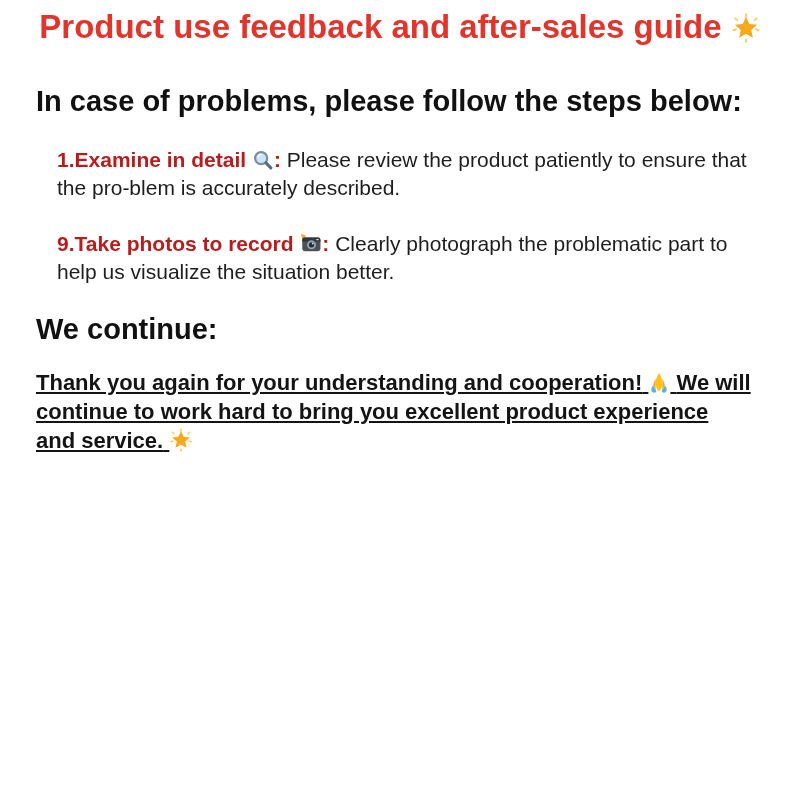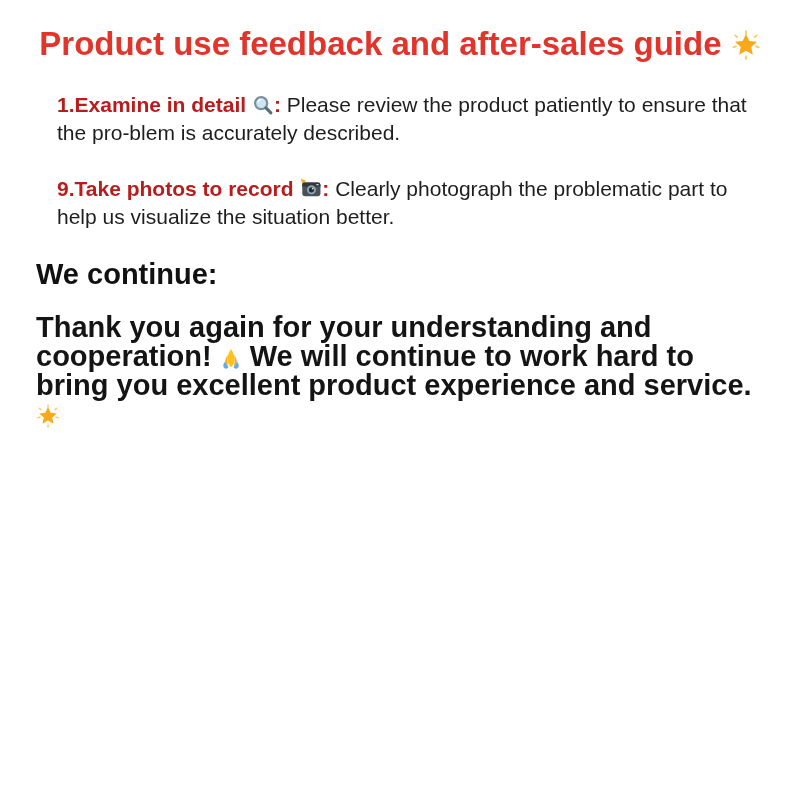--- a/index.html
+++ b/index.html
@@ -10,21 +10,21 @@
   }
   *{box-sizing:border-box;}
   html,body{margin:0;padding:0;}
   body{
     width:800px;height:800px;
     background:var(--bg);
     font-family:"Liberation Sans", sans-serif;
     color:var(--ink);
     overflow:hidden;
   }
-  .page{position:relative;width:800px;height:614px;padding-top:25px;}
+  .page{position:relative;width:800px;height:614px;padding-top:8px;}
   .title{
     margin:0 24px;
     text-align:center;
     font-size:33px;
     line-height:38px;
     font-weight:700;
     color:var(--accent);
     white-space:nowrap;
   }
   .section-heading{
@@ -42,24 +42,25 @@
     line-height:28px;
     height:56px;
     overflow:hidden;
     color:var(--ink);
   }
   .item.promise-item{margin-left:64px;max-width:696px;}
   .item strong{font-weight:700;color:#b91c1c;}
   .footer{
     margin:22px 40px 0 36px;
     max-width:716px;
-    font-size:29px;
+    font-size:22px;
     line-height:29px;
     font-weight:700;
     color:#141414;
+    text-decoration:underline;
   }
   .ico{display:inline-block;vertical-align:-4px;line-height:0;}
   .ico svg{display:inline-block;}
   .ico.big{vertical-align:-5px;}
 </style>
 </head>
 <body>
 
 <div class="page">
 
@@ -70,20 +71,21 @@
             <path d="M3.4 4.3 L5 5.7"></path>
             <path d="M20.6 4.3 L19 5.7"></path>
             <path d="M1.9 13.8 L4 13.1"></path>
             <path d="M22.1 13.8 L20 13.1"></path>
             <path d="M12 21.2 V23"></path>
       </g>
       <path fill="#F7A81B" d="M12 3.1 L14.7 8.7 L20.8 9.4 L16.2 13.6 L17.5 19.8 L12 16.6 L6.5 19.8 L7.8 13.6 L3.2 9.4 L9.3 8.7 Z"></path>
     </svg></span>
   </h1>
 
+  <h2 class="section-heading">In case of problems, please follow the steps below:</h2>
 
   <p class="item">
     <strong>1.Examine in detail</strong>
     <span class="ico"><svg width="22" height="22" viewBox="0 0 24 24">
       <circle cx="10" cy="10" r="6.6" fill="#CDE4F5" stroke="#78909C" stroke-width="2.4"></circle>
       <path d="M15.2 15.2 L20.6 20.6" stroke="#546E7A" stroke-width="3.4" stroke-linecap="round"></path>
       <path d="M6.6 8.6 A4.3 4.3 0 0 1 9.4 5.9" stroke="#FFFFFF" stroke-width="1.5" fill="none" stroke-linecap="round"></path>
     </svg></span><strong>:</strong>
     <span>Please review the product patiently to ensure that the pro-blem is accurately described.</span>
   </p>

